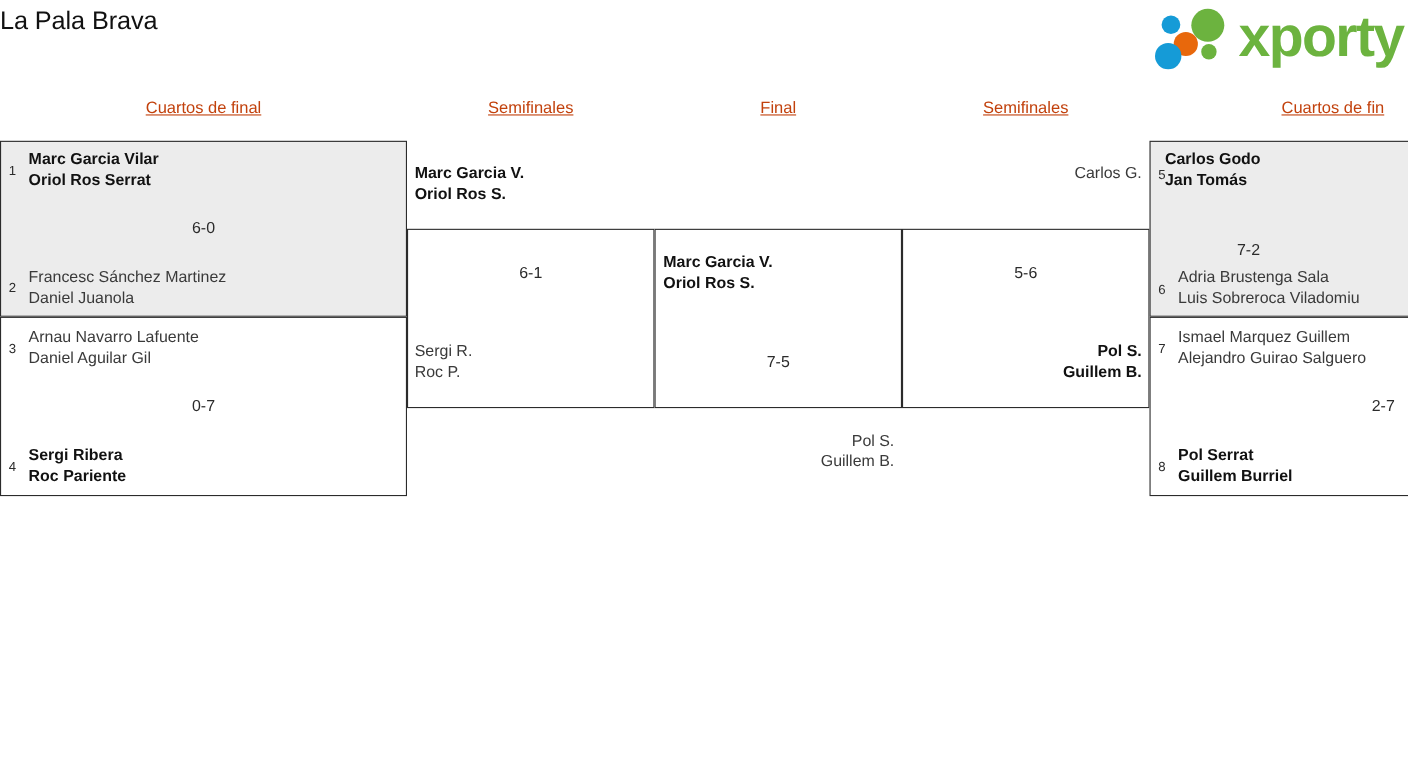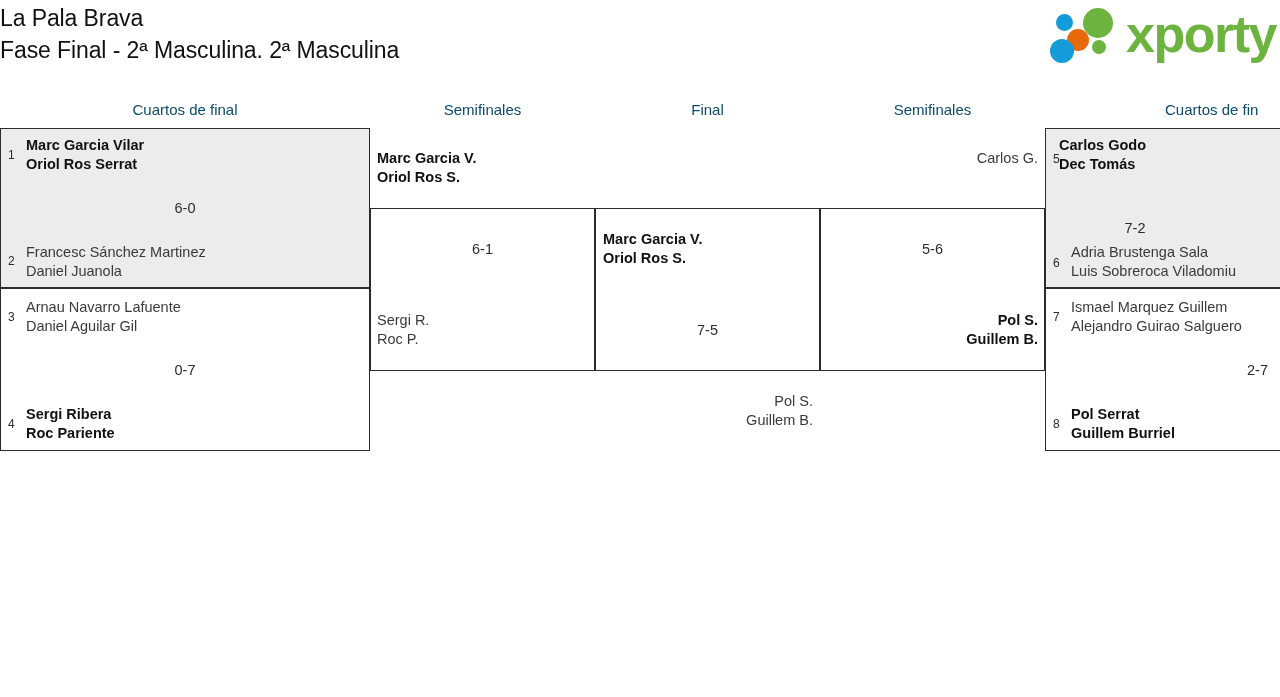--- a/index.html
+++ b/index.html
@@ -56,26 +56,27 @@
     top: 1px;
     font-size: 52px;
     line-height: 58px;
     font-weight: 700;
     letter-spacing: -1.5px;
   }
 
   
   .round-header {
     position: absolute;
-    top: 99px;
+    top: 88px;
     font-size: 15px;
     line-height: 22px;
-    color: #0c4a6e;
+    color: #c2410c;
     white-space: nowrap;
     text-align: center;
+    text-decoration: underline;
   }
 
   
   .box {
     position: absolute;
     box-sizing: border-box;
     border: 1px solid #2b2b2b;
     background: #ffffff;
   }
   .box.shaded { background: #ececec; }
@@ -108,21 +109,20 @@
     white-space: nowrap;
   }
 </style>
 </head>
 <body>
 
 <div id="header">
 
   <div id="title-block">
     <div class="title-line">La Pala Brava</div>
-    <div class="title-line">Fase Final - 2ª Masculina. 2ª Masculina</div>
   </div>
 
   <div id="logo">
     <div id="logo-dots">
       <div class="dot" style="left:8px;  top:8px;  width:17px; height:17px; background:#159bd7;"></div>
       <div class="dot" style="left:35px; top:2px;  width:30px; height:30px; background:#6cb33f;"></div>
       <div class="dot" style="left:19px; top:23px; width:22px; height:22px; background:#e8680c;"></div>
       <div class="dot" style="left:44px; top:34px; width:14px; height:14px; background:#6cb33f;"></div>
       <div class="dot" style="left:2px;  top:33px; width:24px; height:24px; background:#159bd7;"></div>
     </div>
@@ -197,21 +197,21 @@
   <span class="nm">Pol S.</span>
   <span class="nm">Guillem B.</span>
 </div>
 
 <div class="box shaded" style="left:1045px; top:128px; width:280px; height:160px;"></div>
 <div class="box" style="left:1045px; top:288px; width:280px; height:163px;"></div>
 
 <div class="seed" style="left:1053px; top:152px;">5</div>
 <div class="entrant winner" style="left:1015px; top:136px;margin-left:44px;">
   <span class="nm">Carlos Godo</span>
-  <span class="nm">Dec Tomás</span>
+  <span class="nm">Jan Tomás</span>
 </div>
 <div class="score" style="left:1045px; top:219px; width:180px; text-align:center;">7-2</div>
 
 <div class="seed" style="left:1053px; top:256px;">6</div>
 <div class="entrant loser" style="left:1071px; top:243px;">
   <span class="nm">Adria Brustenga Sala</span>
   <span class="nm">Luis Sobreroca Viladomiu</span>
 </div>
 
 <div class="seed" style="left:1053px; top:310px;">7</div>

